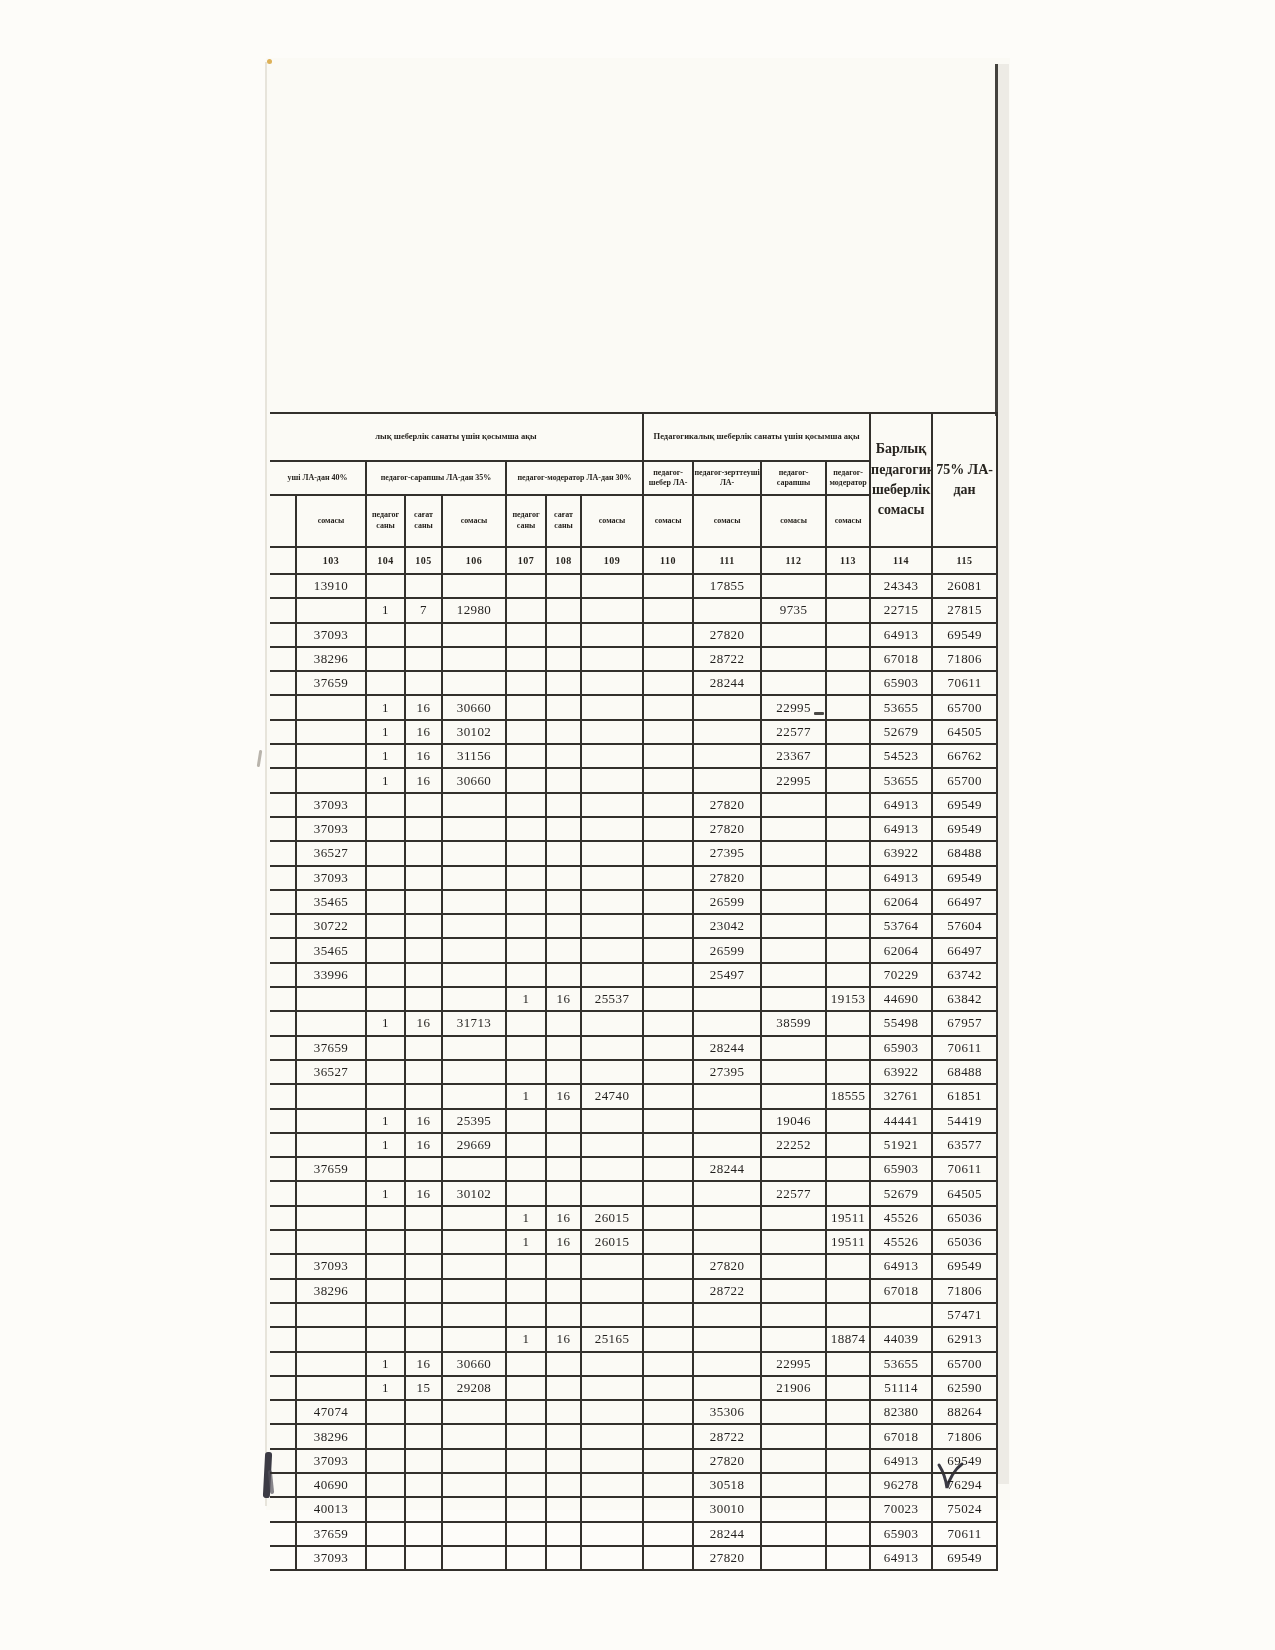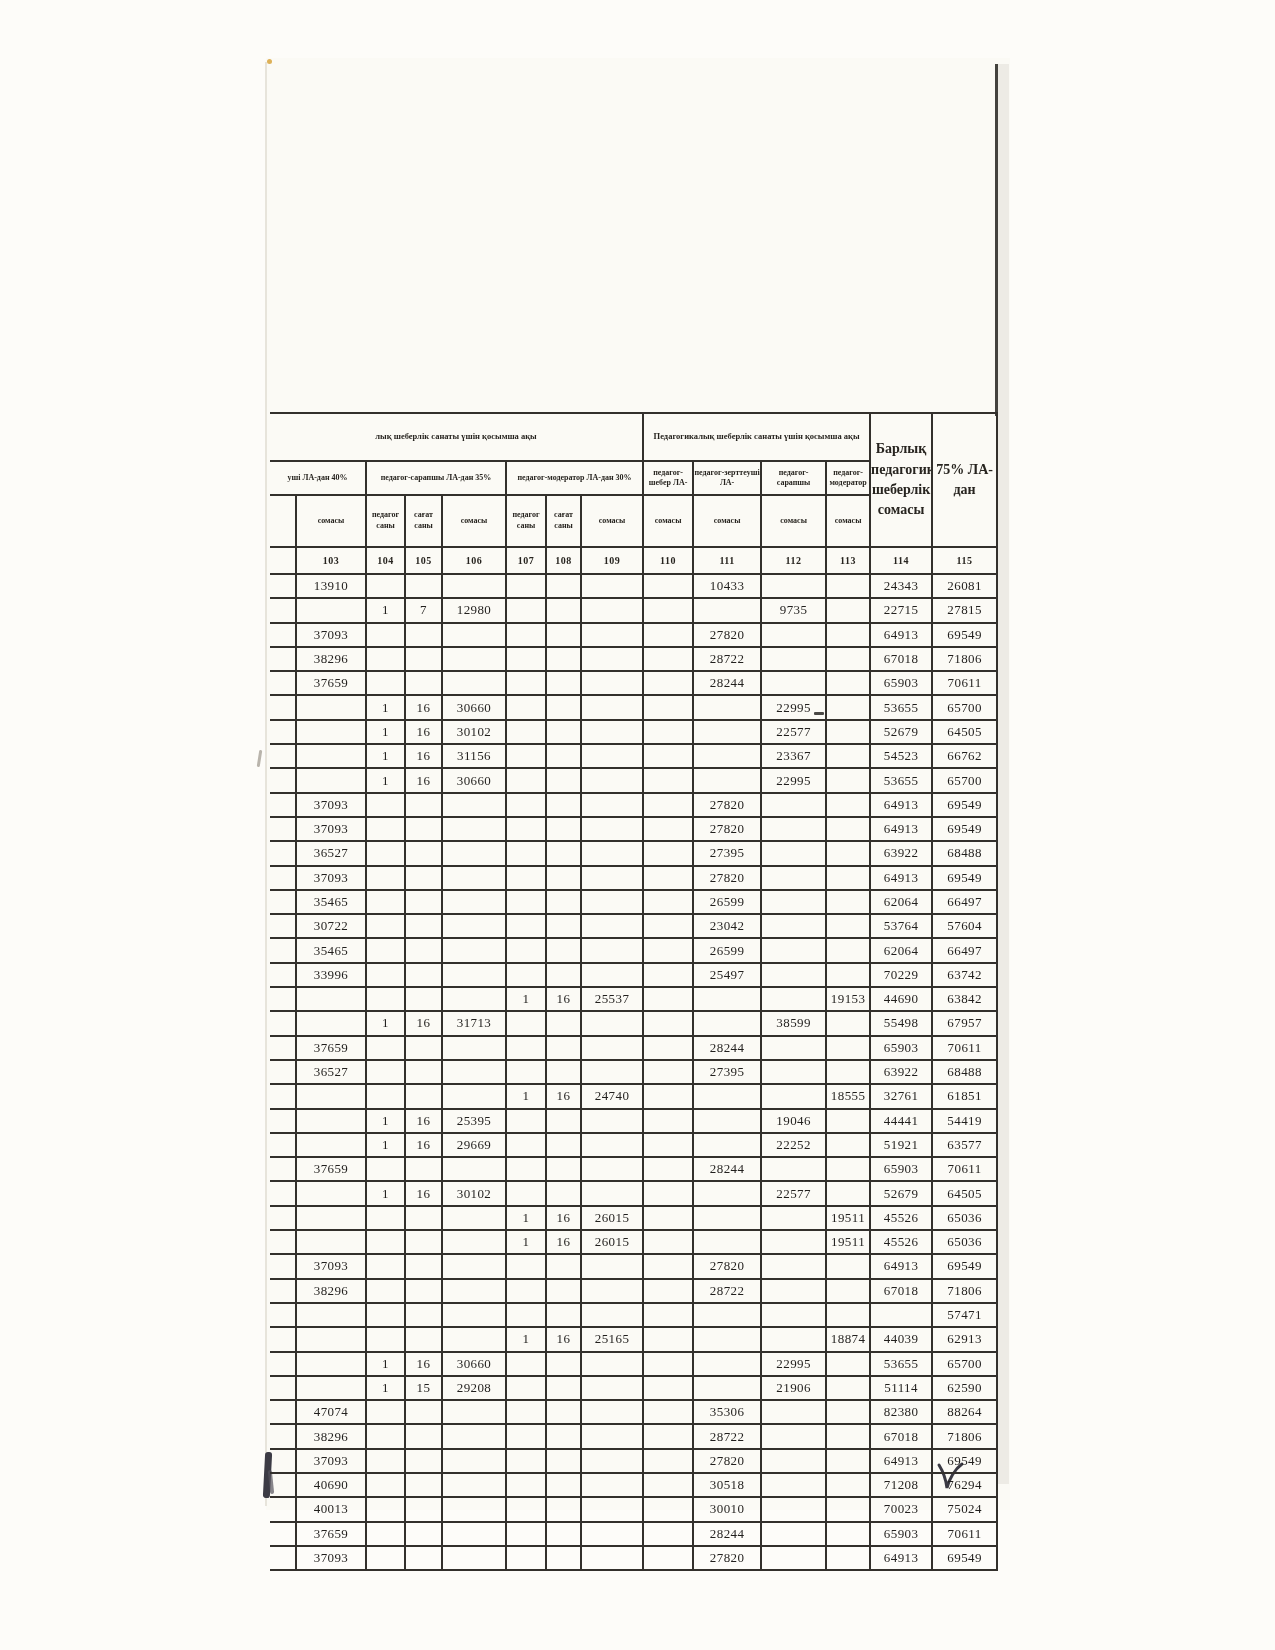--- a/index.html
+++ b/index.html
@@ -153,21 +153,21 @@
         <tr>
           <td class="noL"></td>
           <td>13910</td>
           <td></td>
           <td></td>
           <td></td>
           <td></td>
           <td></td>
           <td></td>
           <td></td>
-          <td>10433</td>
+          <td>17855</td>
           <td></td>
           <td></td>
           <td>24343</td>
           <td>26081</td>
         </tr>
         <tr>
           <td class="noL"></td>
           <td></td>
           <td>1</td>
           <td>7</td>
@@ -748,21 +748,21 @@
           <td></td>
           <td></td>
           <td></td>
           <td></td>
           <td></td>
           <td></td>
           <td></td>
           <td>30518</td>
           <td></td>
           <td></td>
-          <td>71208</td>
+          <td>96278</td>
           <td>76294</td>
         </tr>
         <tr>
           <td class="noL"></td>
           <td>40013</td>
           <td></td>
           <td></td>
           <td></td>
           <td></td>
           <td></td>

